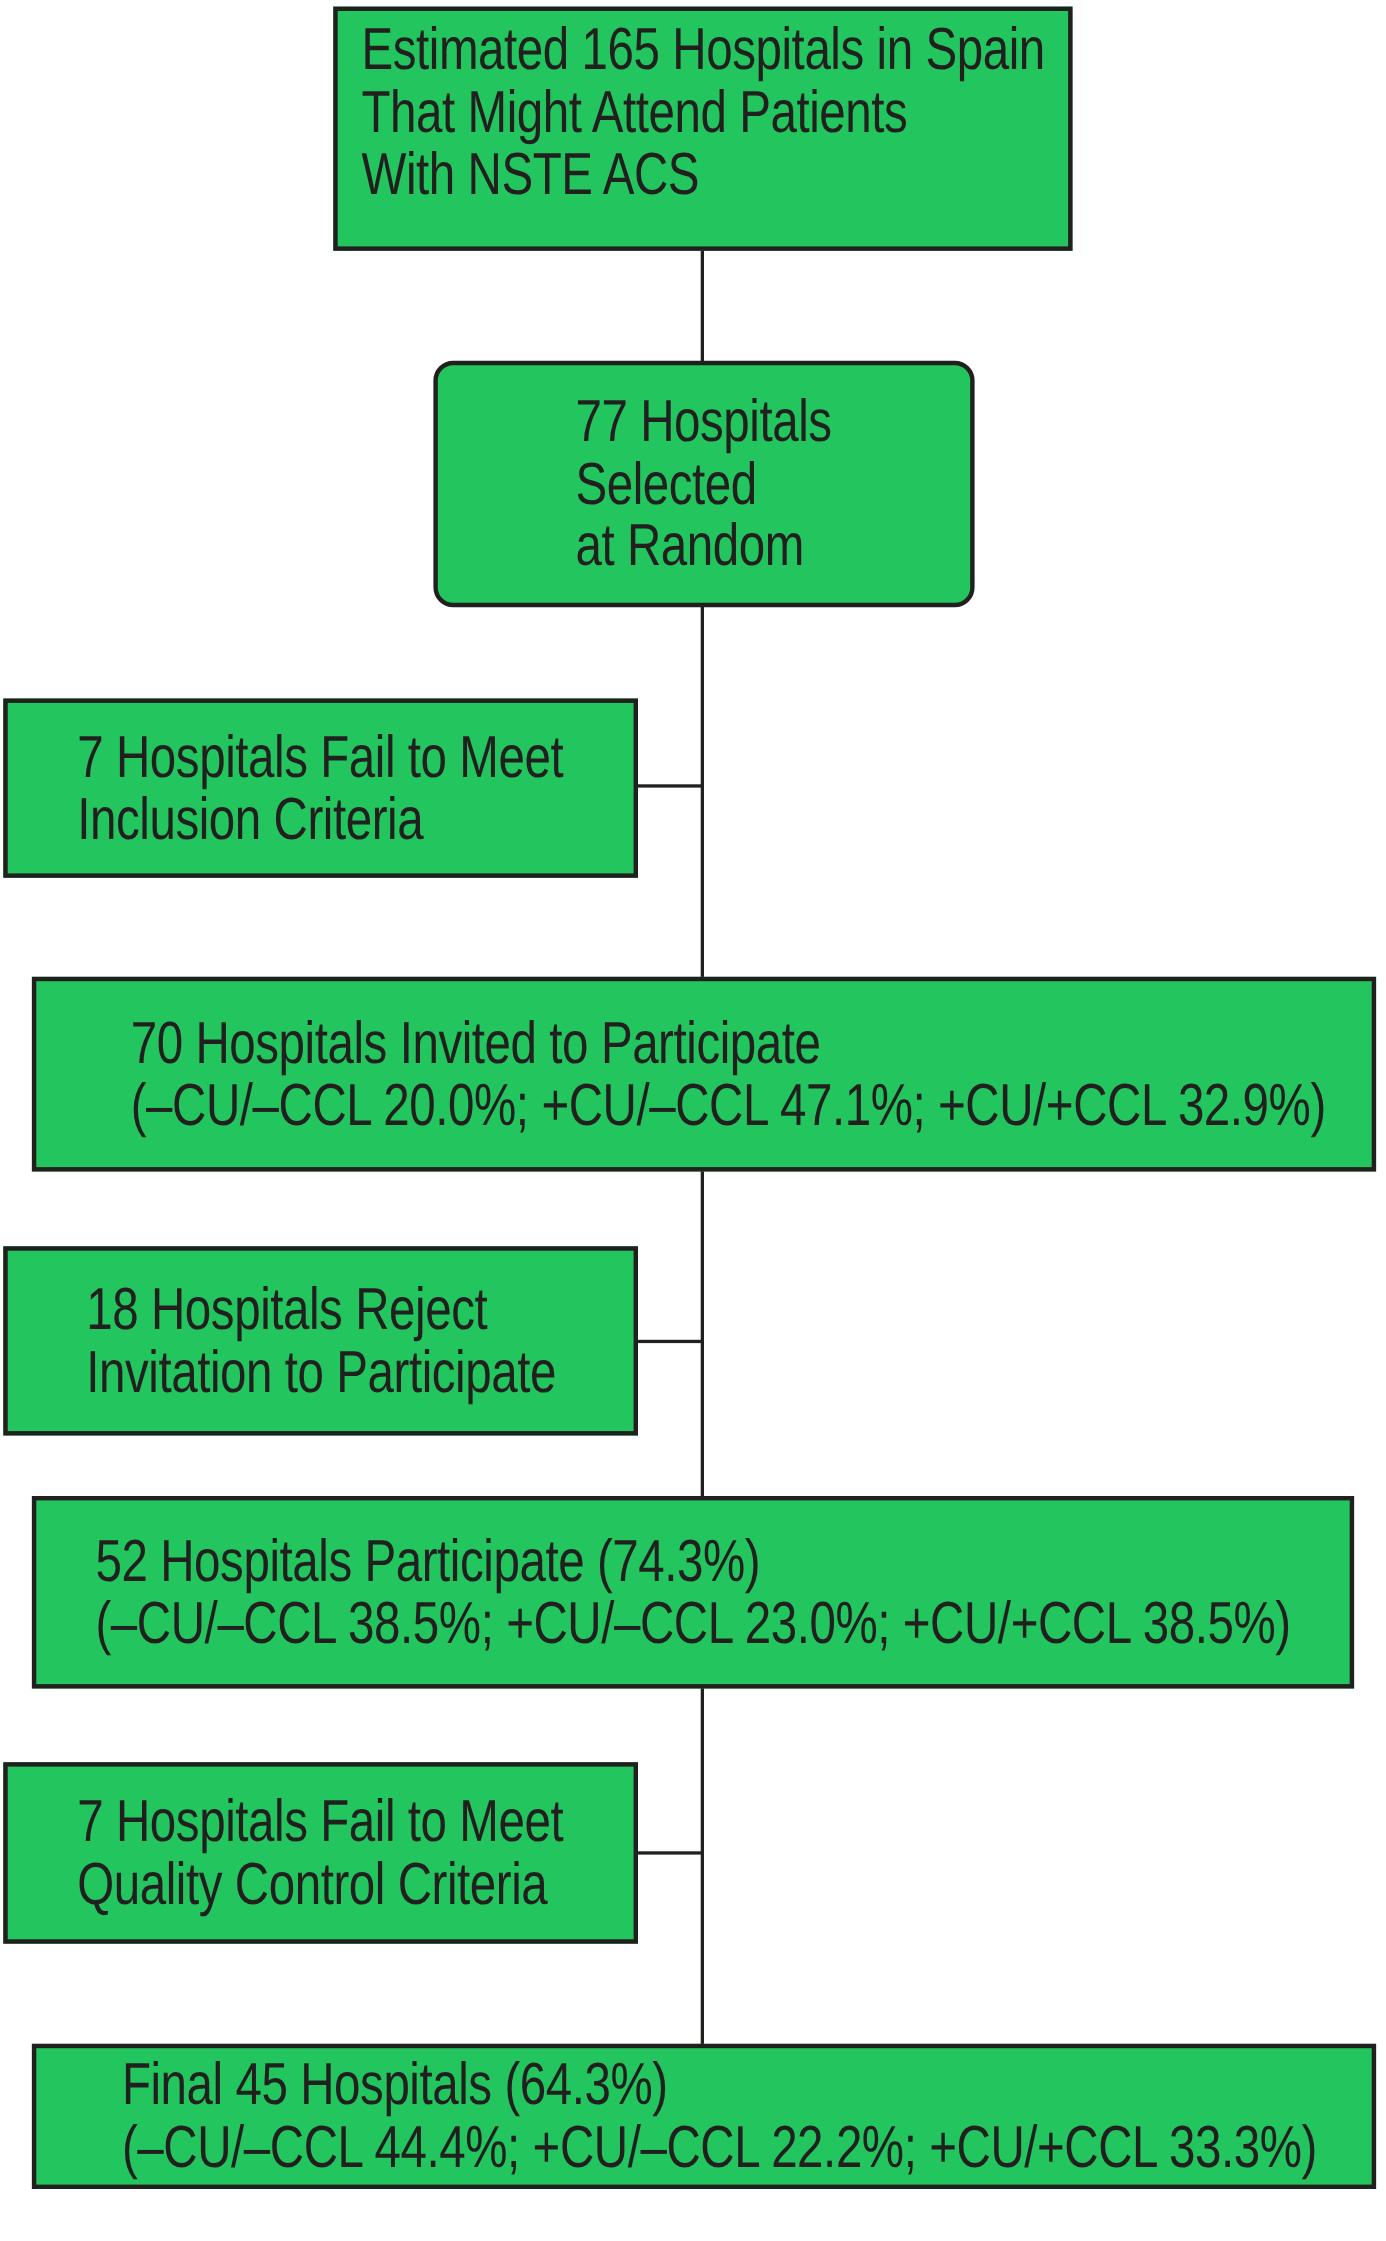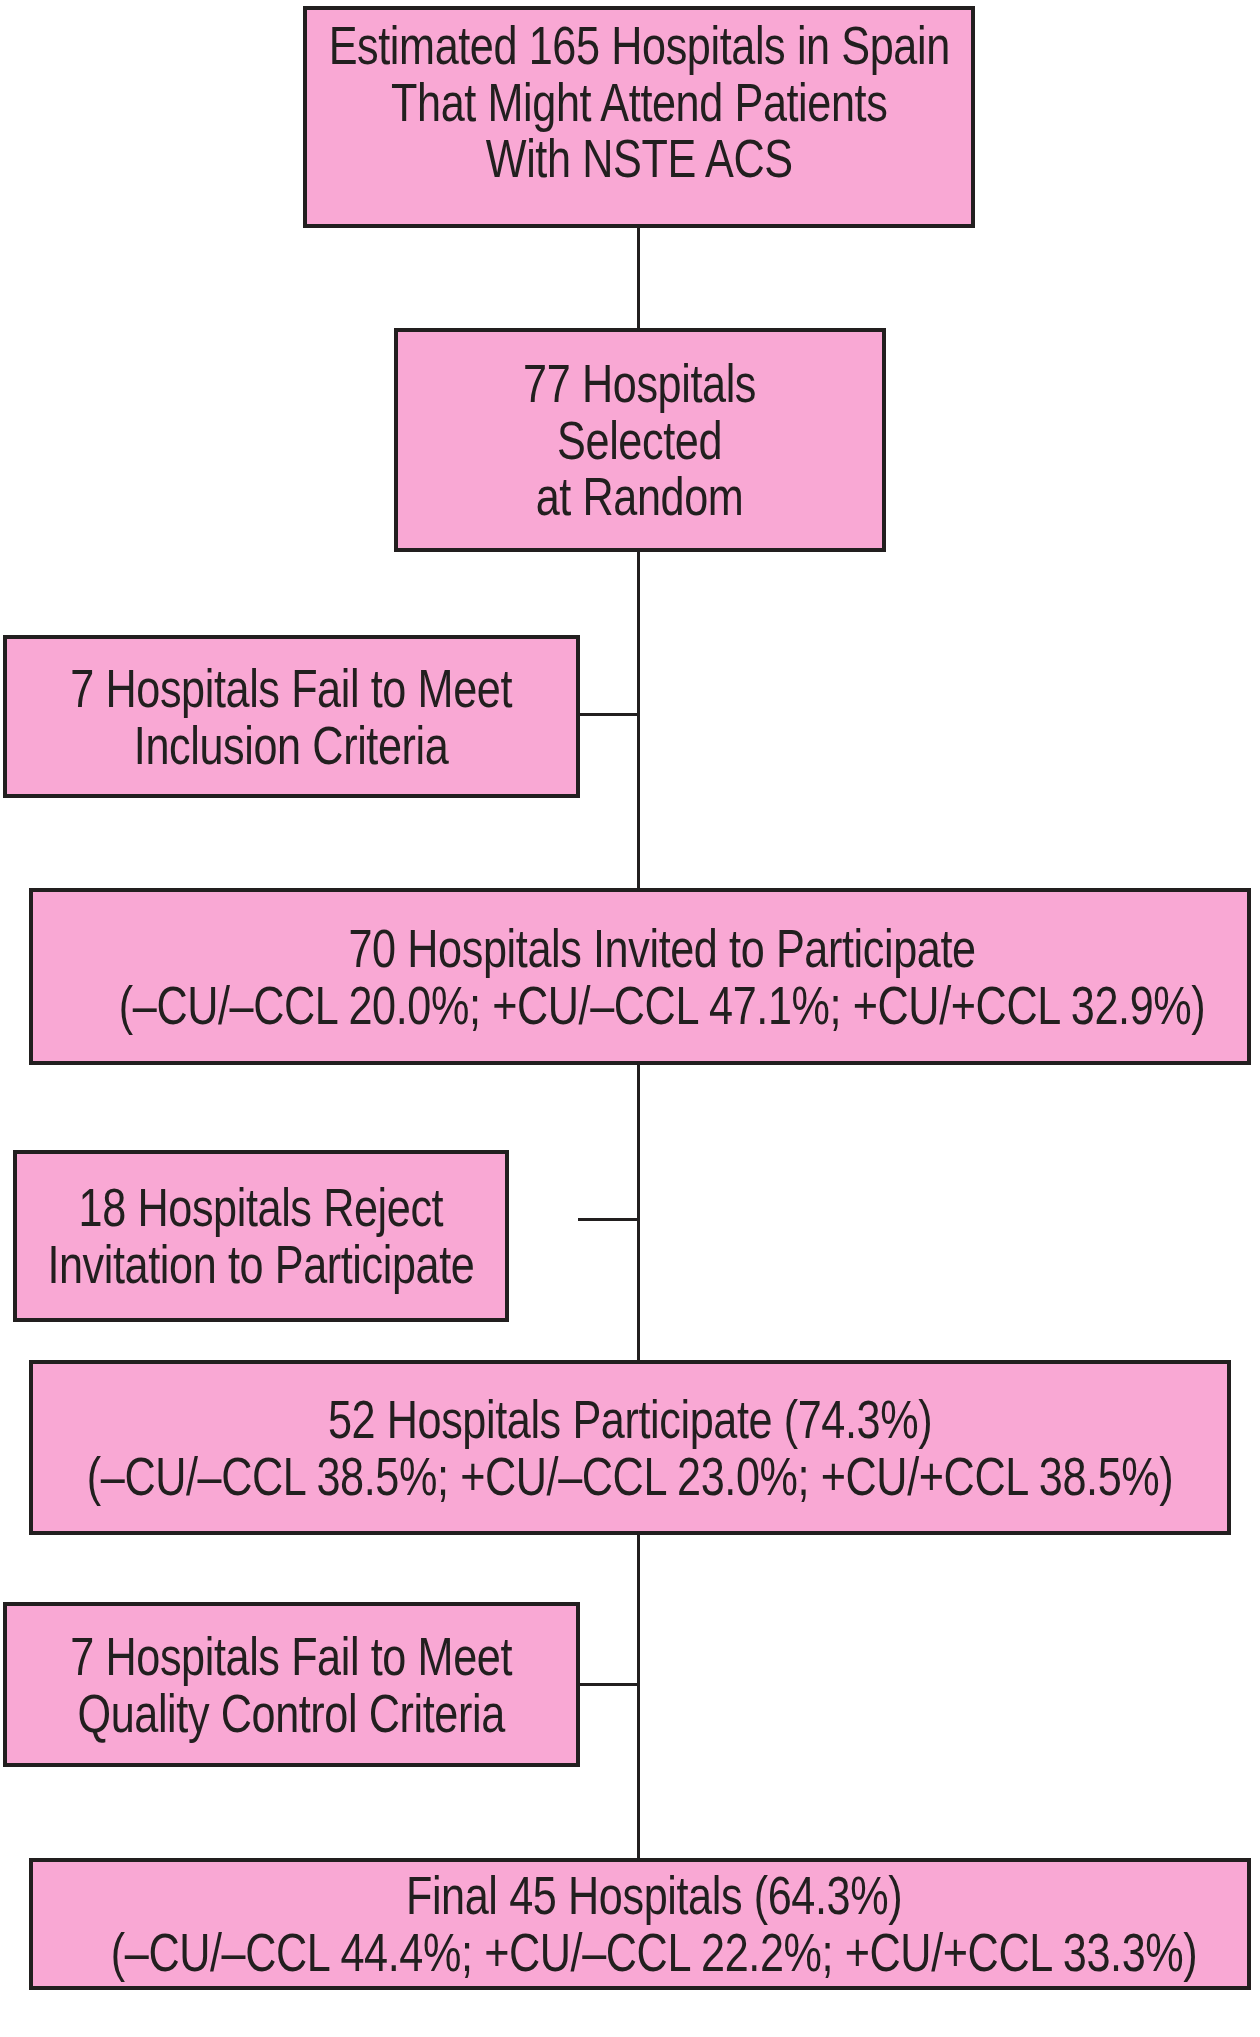--- a/index.html
+++ b/index.html
@@ -13,25 +13,24 @@
     height: 2037px;
     background: #ffffff;
     font-family: "Liberation Sans", sans-serif;
     color: #221f1f;
     overflow: hidden;
   }
   .box {
     position: absolute;
     box-sizing: border-box;
     border: 4px solid #221f1f;
-    background: #f9a8d4;
+    background: #22c55e;
     display: flex;
     align-items: center;
     justify-content: center;
-    text-align: center;
   }
   .box-text {
     font-size: 54px;
     line-height: 1.05;
     white-space: nowrap;
     transform: scaleX(0.8);
     transform-origin: 50% 50%;
     letter-spacing: -0.5px;
   }
   
@@ -43,24 +42,24 @@
     background: #221f1f;
   }
   .hline {
     position: absolute;
     height: 3px;
     background: #221f1f;
   }
 
   
   #box1 { left: 303px; top: 6px;    width: 672px;  height: 222px; }
-  #box2 { left: 394px; top: 328px;  width: 492px;  height: 224px; }
+  #box2 { left: 394px; top: 328px;  width: 492px;  height: 224px; border-radius: 18px; }
   #box3 { left: 3px;   top: 635px;  width: 577px;  height: 163px; }
   #box4 { left: 29px;  top: 888px;  width: 1222px; height: 177px; padding-left: 45px; }
-  #box5 { left: 13px;   top: 1133px; width: 496px;  height: 172px; margin-top: 17px; }
+  #box5 { left: 3px;   top: 1133px; width: 577px;  height: 172px; }
   #box6 { left: 29px;  top: 1360px; width: 1202px; height: 175px; }
   #box7 { left: 3px;   top: 1602px; width: 577px;  height: 165px; }
   #box8 { left: 29px;  top: 1858px; width: 1222px; height: 132px; padding-left: 28px; }
 
   
   #v1 { left: 637px; top: 226px;  height: 104px; }
   #v2 { left: 637px; top: 550px;  height: 340px; }
   #v3 { left: 637px; top: 1063px; height: 299px; }
   #v4 { left: 637px; top: 1533px; height: 327px; }
   #h1 { left: 578px; top: 713px;  width: 62px; }

